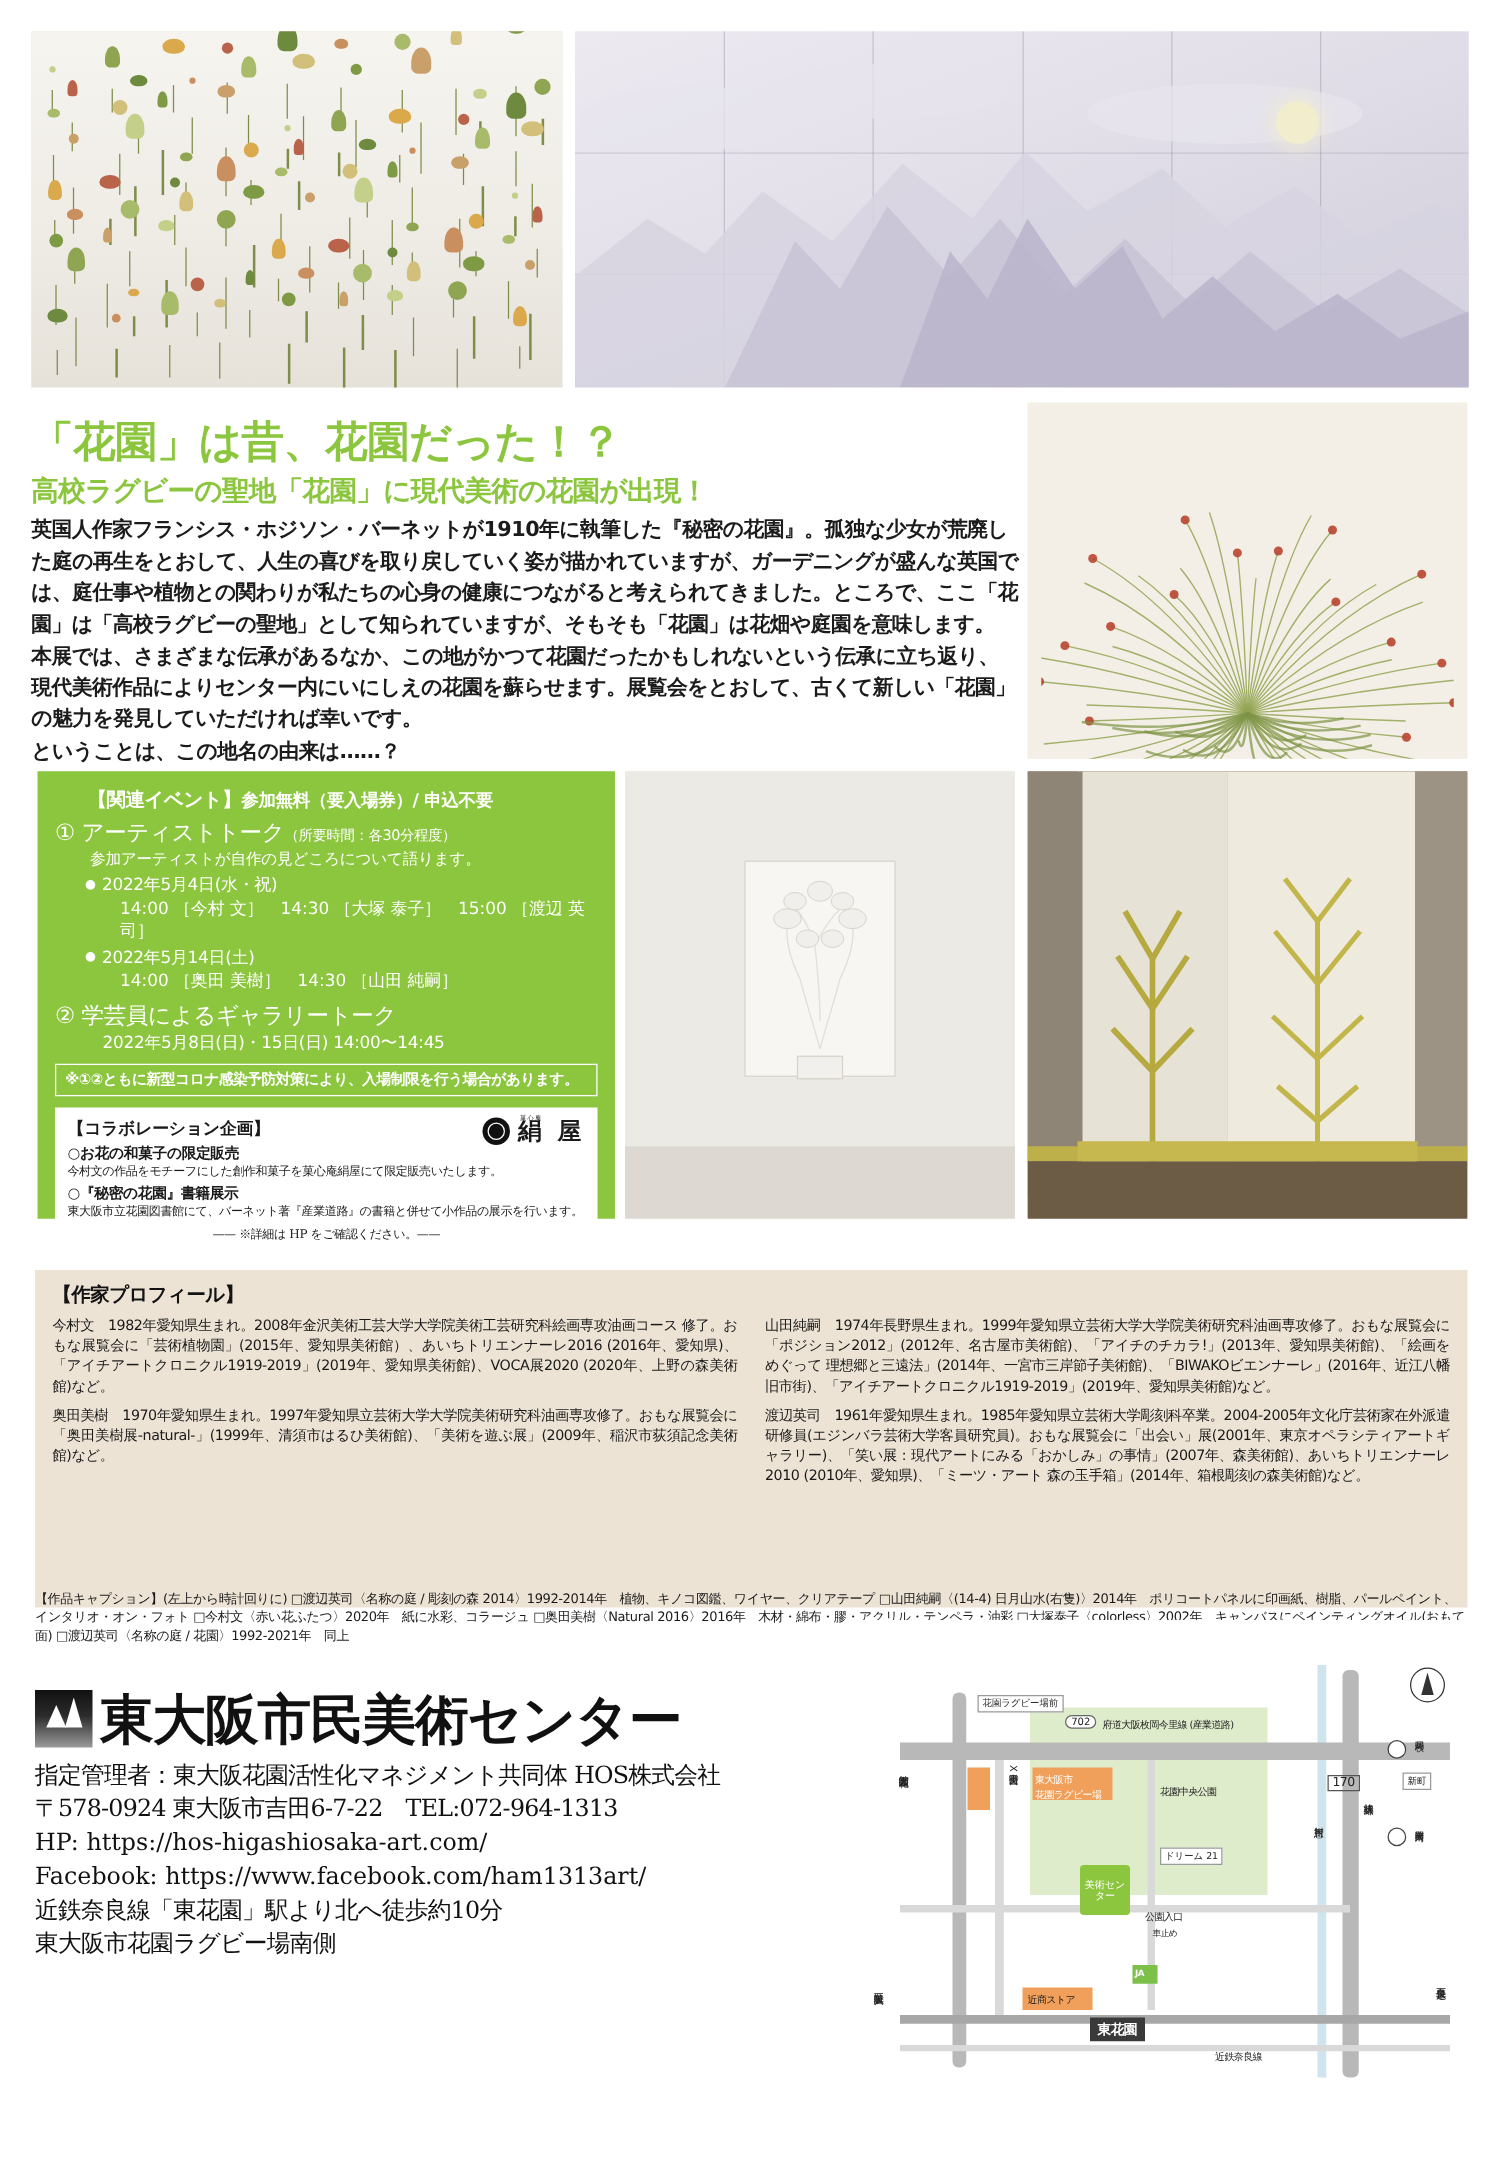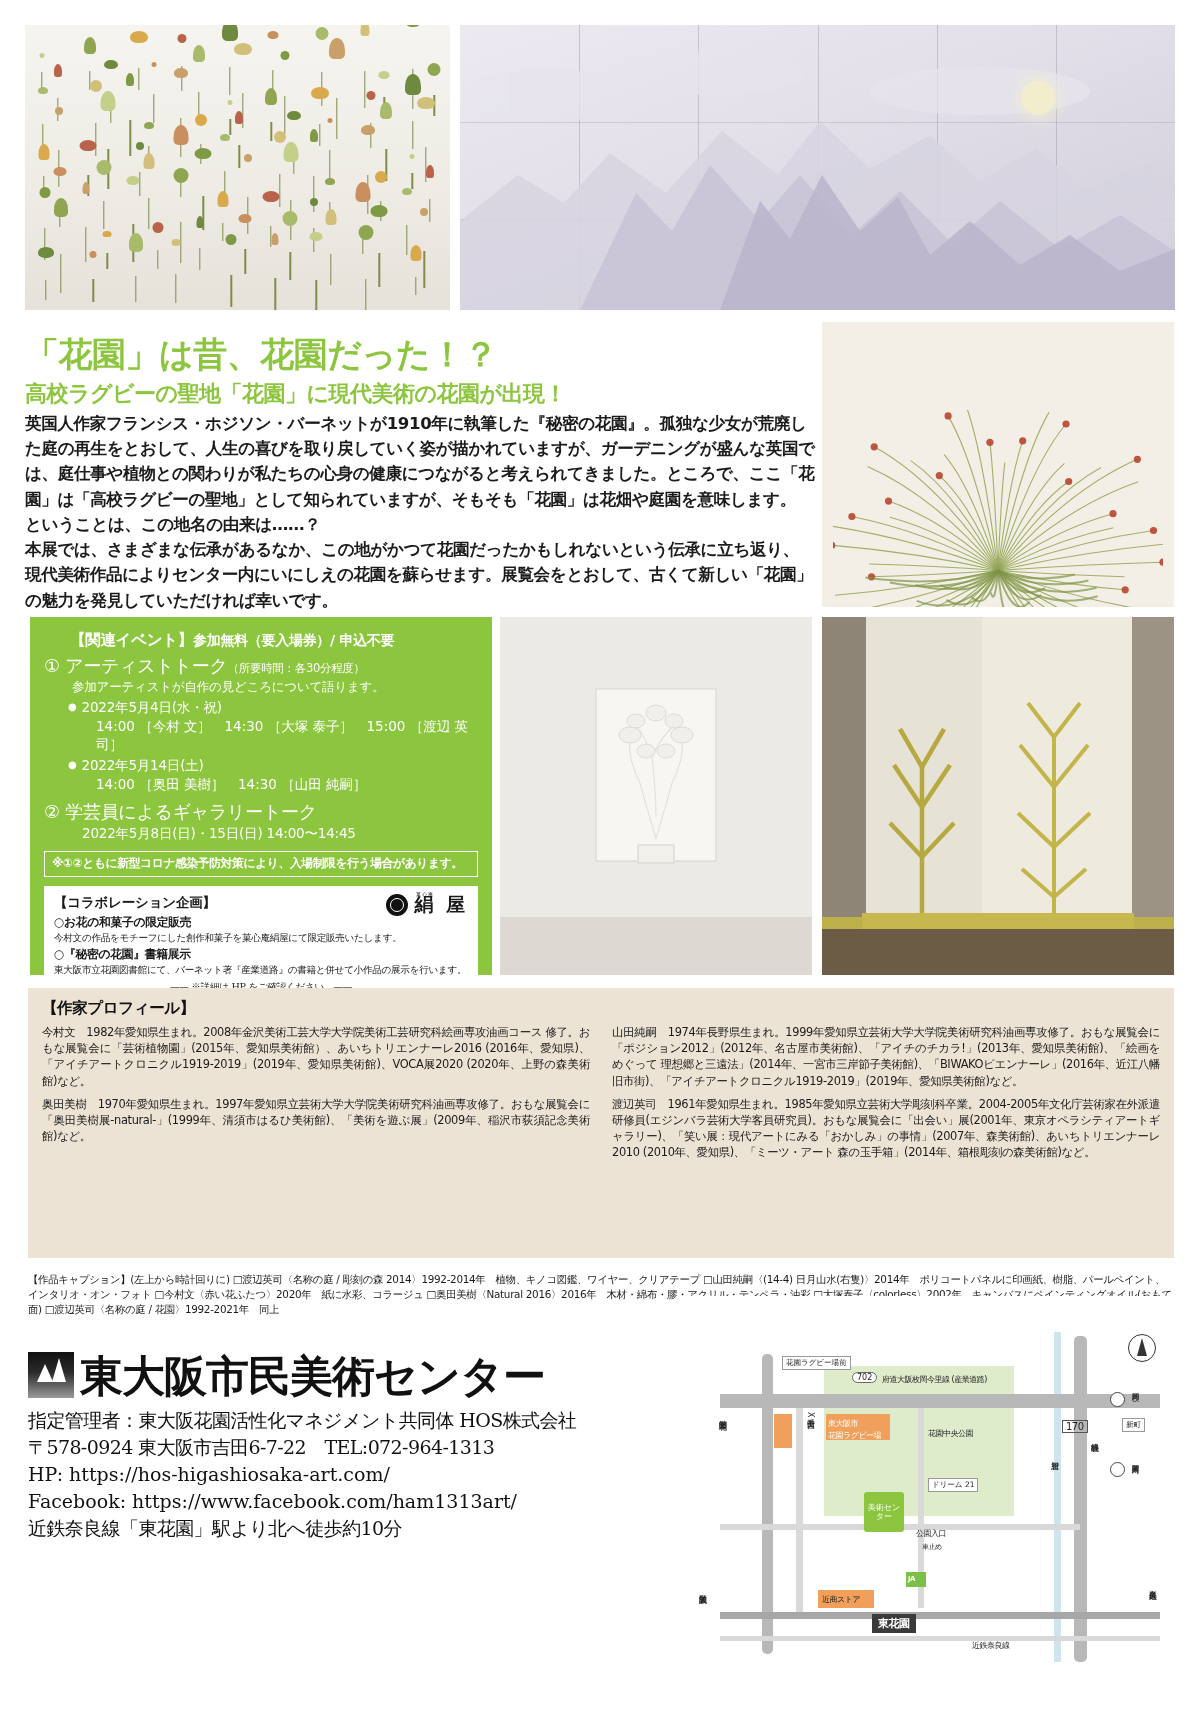--- a/index.html
+++ b/index.html
@@ -67,21 +67,21 @@
   .kinuya-mon{width:22px;height:22px;border-radius:50%;background:#111;position:relative;}
   .kinuya-mon::after{content:"";position:absolute;inset:4px;border-radius:50%;border:1.5px solid #fff;}
   .kinuya-name{font-family:"DejaVu Serif","Liberation Serif",serif;font-size:19px;font-weight:bold;letter-spacing:3px;}
   .kinuya-top{font-size:5px;position:absolute;right:34px;top:-1px;letter-spacing:1px;}
 
   
   .mid-photo-a{position:absolute;left:500px;top:617px;width:312px;height:358px;background:#e8e6e0;overflow:hidden;}
   .mid-photo-b{position:absolute;left:822px;top:617px;width:352px;height:358px;background:#cfc8b4;overflow:hidden;}
 
   
-  .profiles{position:absolute;left:28px;top:988px;width:1146px;height:270px;background:#ece3d5;box-sizing:border-box;padding:10px 14px;}
+  .profiles{position:absolute;left:28px;top:1016px;width:1146px;height:270px;background:#ece3d5;box-sizing:border-box;padding:10px 14px;}
   .prof-head{font-size:15.5px;font-weight:bold;letter-spacing:-0.4px;color:#131313;margin-bottom:5px;}
   .prof-cols{display:flex;gap:22px;}
   .prof-col{width:548px;}
   .prof-p{font-size:11.4px;line-height:1.42;color:#1a1a1a;letter-spacing:-0.35px;margin:0 0 7px 0;text-align:justify;}
 
   
   .captions{position:absolute;left:28px;top:1272px;width:1146px;font-size:10.4px;line-height:1.45;color:#1a1a1a;letter-spacing:-0.3px;}
 
   
   .footer{position:absolute;left:28px;top:1352px;width:660px;}
@@ -476,22 +476,22 @@
     </div>
   </div>
 
   <div class="headline">
     <div class="h1">「花園」は昔、花園だった！？</div>
     <div class="h2">高校ラグビーの聖地「花園」に現代美術の花園が出現！</div>
   </div>
 
   <div class="body-copy">
     <p>英国人作家フランシス・ホジソン・バーネットが1910年に執筆した『秘密の花園』。孤独な少女が荒廃した庭の再生をとおして、人生の喜びを取り戻していく姿が描かれていますが、ガーデニングが盛んな英国では、庭仕事や植物との関わりが私たちの心身の健康につながると考えられてきました。ところで、ここ「花園」は「高校ラグビーの聖地」として知られていますが、そもそも「花園」は花畑や庭園を意味します。</p>
+    <p>本展では、さまざまな伝承があるなか、この地がかつて花園だったかもしれないという伝承に立ち返り、現代美術作品によりセンター内にいにしえの花園を蘇らせます。展覧会をとおして、古くて新しい「花園」の魅力を発見していただければ幸いです。</p>
     <p>ということは、この地名の由来は……？</p>
-    <p>本展では、さまざまな伝承があるなか、この地がかつて花園だったかもしれないという伝承に立ち返り、現代美術作品によりセンター内にいにしえの花園を蘇らせます。展覧会をとおして、古くて新しい「花園」の魅力を発見していただければ幸いです。</p>
   </div>
 
   <div class="art-right">
     <svg class="radplant" width="330" height="275" viewBox="0 0 330 275">
       <g id="plantg">
           <path d="M165 238 Q121.07884861995271 319.03412793979203 75.6 350.5" stroke="#93a552" stroke-width="1.1" fill="none" opacity="0.85"></path>
           <circle cx="75.6" cy="350.5" r="3.6" fill="#b8452f" opacity="0.9"></circle>
           <path d="M165 238 Q103.83024369152147 327.6059491082833 40.4 362.5" stroke="#93a552" stroke-width="1.1" fill="none" opacity="0.85"></path>
           <path d="M165 238 Q102.06349696376195 311.6278516062355 36.8 340.3" stroke="#93a552" stroke-width="1.1" fill="none" opacity="0.85"></path>
           <circle cx="36.8" cy="340.3" r="3.6" fill="#b8452f" opacity="0.9"></circle>
@@ -700,20 +700,21 @@
     <div class="logo-row">
       <div class="logo-mark"></div>
       <div class="logo-text">東大阪市民美術センター</div>
     </div>
     <div class="addr">
       <div>指定管理者：東大阪花園活性化マネジメント共同体 HOS株式会社</div>
       <div>〒578-0924 東大阪市吉田6-7-22　TEL:072-964-1313</div>
       <div class="lat">HP: https://hos-higashiosaka-art.com/</div>
       <div class="lat">Facebook: https://www.facebook.com/ham1313art/</div>
       <div>近鉄奈良線「東花園」駅より北へ徒歩約10分</div>
+      <div>東大阪市花園ラグビー場南側</div>
     </div>
   </div>
 
   <div class="map">
 
     <div class="park" style="left:148px;top:70px;width:190px;height:150px;"></div>
 
     <div class="water" style="left:378px;top:36px;width:7px;height:330px;"></div>
 
     <div class="road" style="left:44px;top:98px;width:440px;height:14px;"></div>

